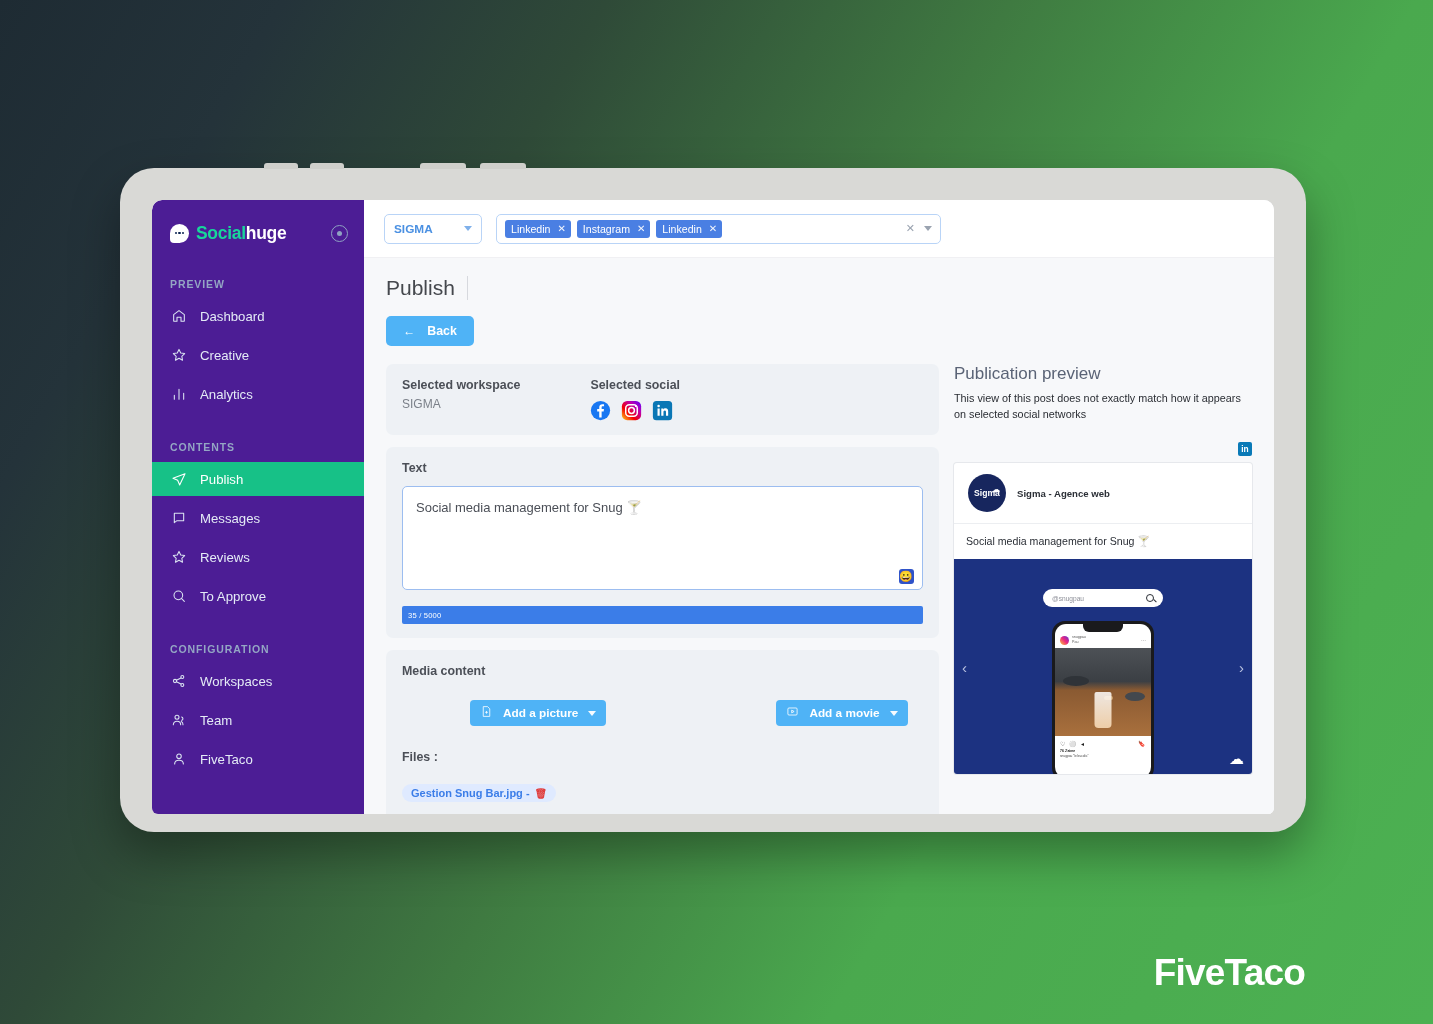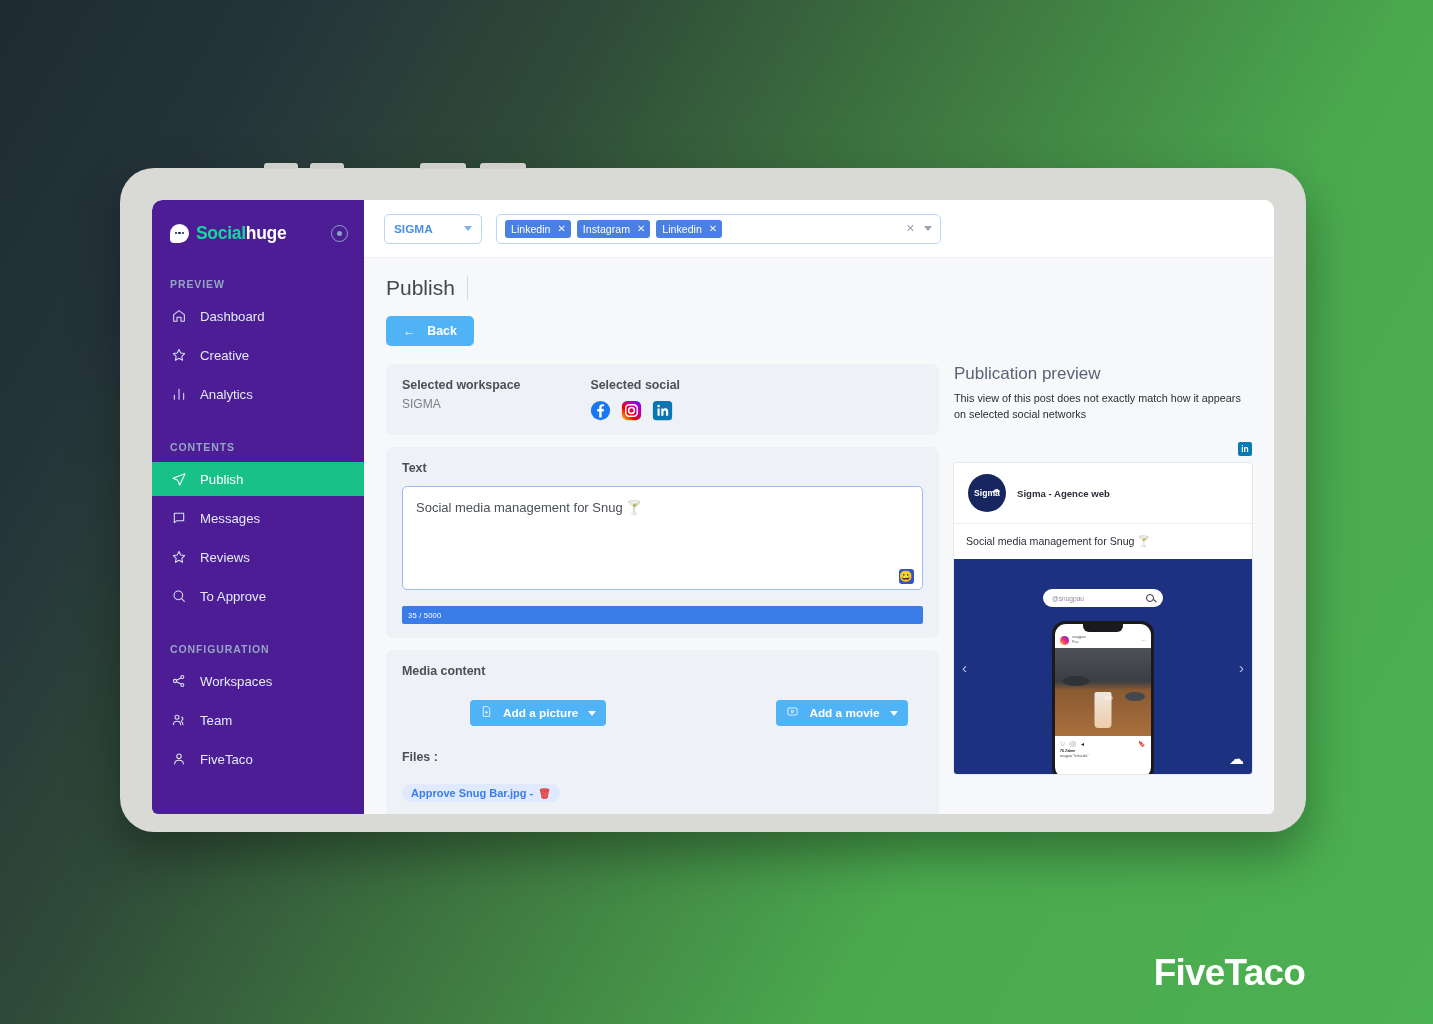--- a/index.html
+++ b/index.html
@@ -448,21 +448,21 @@
                   <span><svg viewBox="0 0 24 24">
                         <rect x="3.5" y="5.5" width="17" height="13" rx="2"></rect>
                         <path d="M10.5 9.5l4.5 2.5-4.5 2.5z"></path>
                       </svg></span>
                   <span>Add a movie</span>
                   <span class="cv"></span>
                 </button>
               </div>
               <div class="files-lbl">Files :</div>
               <span class="file-chip">
-                <span>Approve Snug Bar.jpg -</span>
+                <span>Gestion Snug Bar.jpg -</span>
                 <span class="del">🗑</span>
               </span>
             </div>
           </div>
 
           <div class="col-right">
             <div class="pv-title">Publication preview</div>
             <div class="pv-sub">This view of this post does not exactly match how it appears on selected social networks</div>
             <div class="li-badge">in</div>
 

